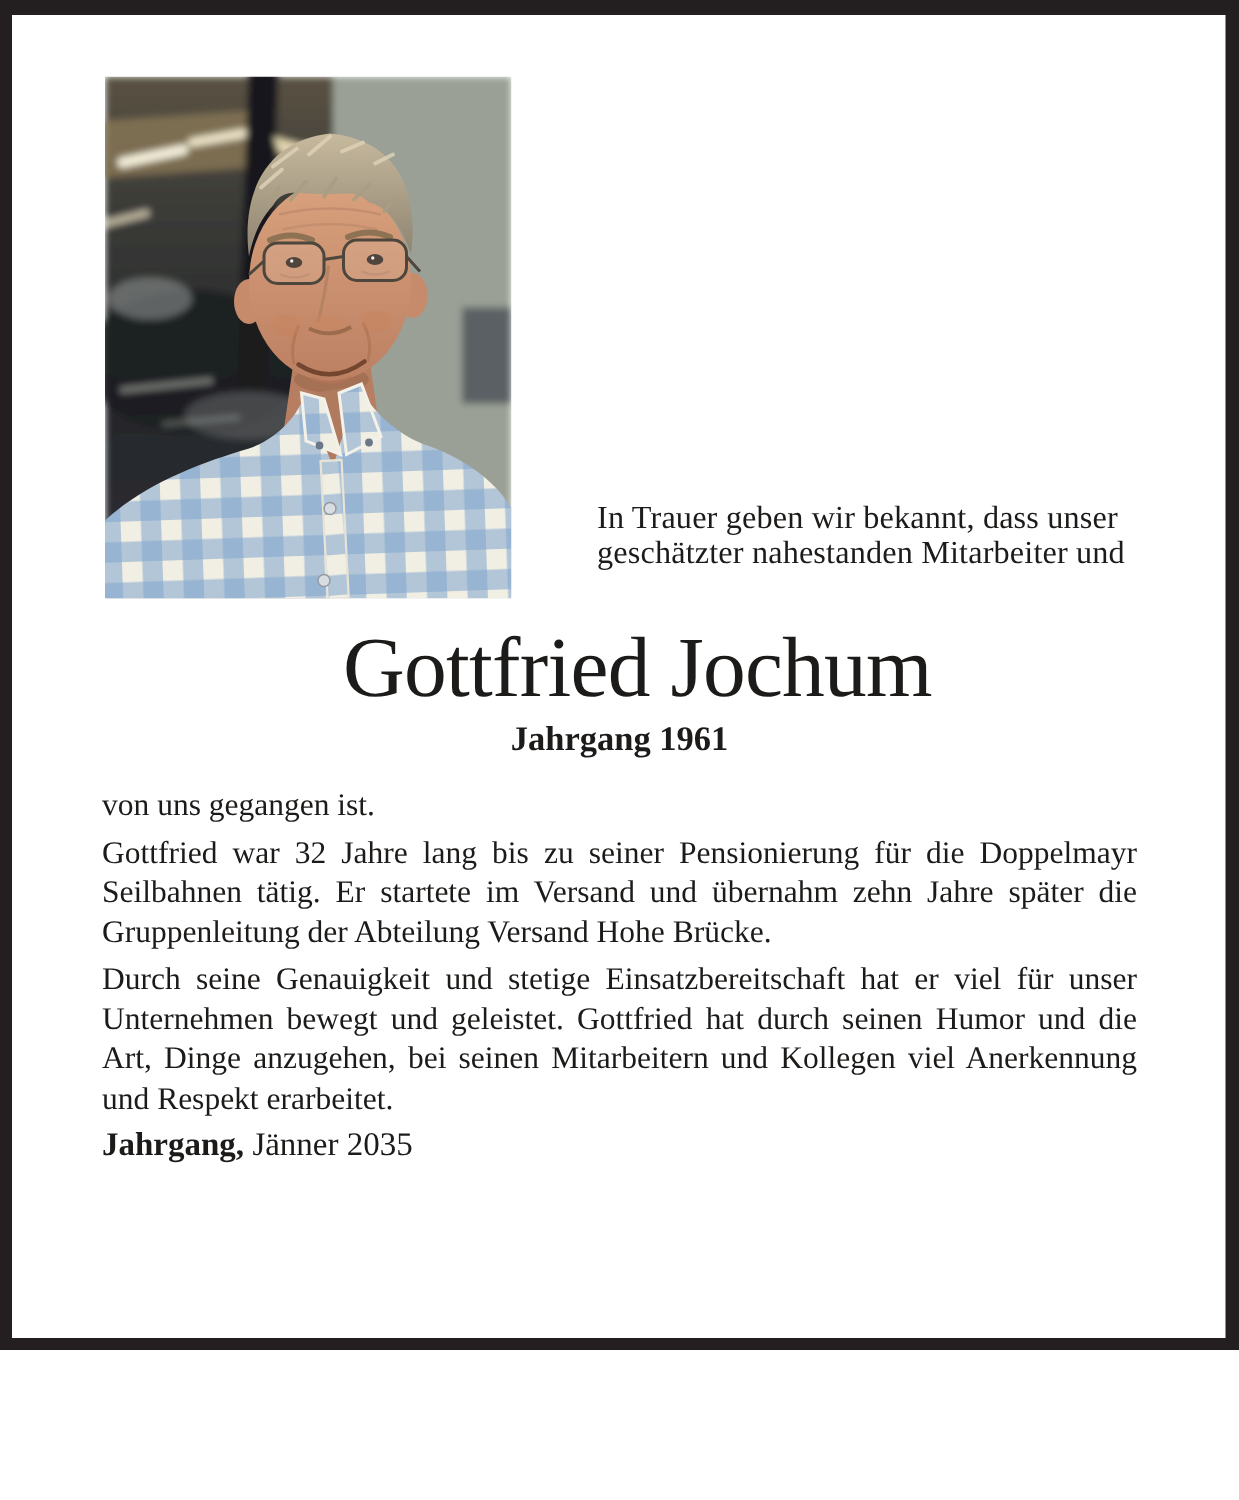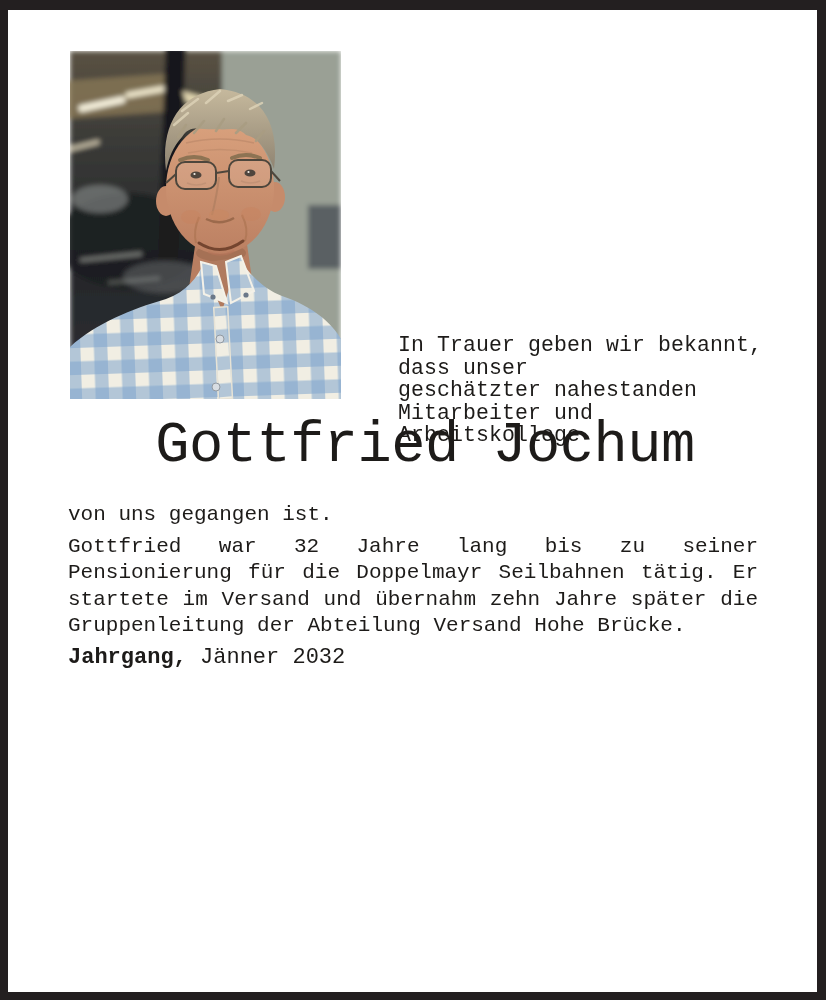--- a/index.html
+++ b/index.html
@@ -1,29 +1,29 @@
 <!DOCTYPE html>
 <html lang="de" style="--frame: #231f20; --paper: #ffffff; --ink: #1d1b19; --shirt-blue: #7fa6cd; --wall-gray: #9aa095;"><head>
 <meta charset="utf-8">
 <style>
   html,body{margin:0;padding:0;background:#fff}
-  .stage{position:relative;width:826px;height:1000px;background:var(--paper,#ffffff);
-         font-family:Liberation Mono, monospace;color:var(--ink,#1d1b19);overflow:hidden}
+  .stage{position:relative;width:826px;height:900px;background:var(--paper,#ffffff);
+         font-family:Liberation Serif, serif;color:var(--ink,#1d1b19);overflow:hidden}
   .stage::after{content:"";position:absolute;inset:0;pointer-events:none;
          border-style:solid;border-color:var(--frame,#231f20);
          border-width:10px 9px 8px 8px}
   .photo{position:absolute;left:70px;top:51px;width:271px;height:348px;overflow:hidden}
   .photo svg{display:block;width:100%;height:100%}
   .intro{position:absolute;left:398px;top:334px;width:372px;
          font-size:21.5px;line-height:22.5px;letter-spacing:.1px}
   .name{position:absolute;left:12px;top:414px;width:100%;margin:0;text-align:center;
         font-size:57px;font-weight:400;line-height:64px;letter-spacing:-0.5px}
   .jahrgang{position:absolute;left:0;top:480px;width:100%;text-align:center;
         font-size:23px;font-weight:700;line-height:25px}
-  .bodytext{position:absolute;left:68px;top:502px;width:690px;font-size:21px;line-height:26.5px}
+  .bodytext{position:absolute;left:68px;top:523px;width:690px;font-size:21px;line-height:26.5px}
   .bodytext p{margin:0 0 5px;text-align:justify}
   .bodytext p.single{text-align:left}
   .dateline{margin-top:4px;font-size:22px;text-align:left}
   .dateline .place{font-weight:700}
   .signature{position:absolute;left:0;top:846px;width:100%;text-align:center;
         font-weight:700;font-size:21px;line-height:22.5px;letter-spacing:.2px}
 </style>
 </head>
 <body>
 
@@ -137,25 +137,26 @@
         <rect x="146" y="256" width="14" height="92" fill="url(#gingham)" stroke="#e7e3d6" stroke-width="1.5" transform="rotate(-3 153 300)"></rect>
         <circle cx="150" cy="288" r="4" fill="#d8dde2" stroke="#939aa1" stroke-width="1"></circle>
         <circle cx="146" cy="336" r="4" fill="#d8dde2" stroke="#939aa1" stroke-width="1"></circle>
       </g>
     </svg>
   </div>
 
   <div class="intro">
     <div>In Trauer geben wir bekannt, dass unser</div>
     <div>geschätzter nahestanden Mitarbeiter und</div>
-    <div>Arbeitskollege</div>
   </div>
 
   <h1 class="name">Gottfried Jochum</h1>
+  <div class="jahrgang">Jahrgang 1961</div>
 
   <div class="bodytext">
     <p class="single">von uns gegangen ist.</p>
     <p>Gottfried war 32 Jahre lang bis zu seiner Pensionierung für die Doppelmayr Seilbahnen tätig. Er startete im Versand und übernahm zehn Jahre später die Gruppenleitung der Abteilung Versand Hohe Brücke.</p>
-    <p class="dateline"><span class="place">Jahrgang,</span> <span>Jänner 2032</span></p>
+    <p>Durch seine Genauigkeit und stetige Einsatzbereitschaft hat er viel für unser Unternehmen bewegt und geleistet. Gottfried hat durch seinen Humor und die Art, Dinge anzugehen, bei seinen Mitarbeitern und Kollegen viel Anerkennung und Respekt erarbeitet.</p>
+    <p class="dateline"><span class="place">Jahrgang,</span> <span>Jänner 2035</span></p>
   </div>
 
 
 </div>
 
 </body></html>

